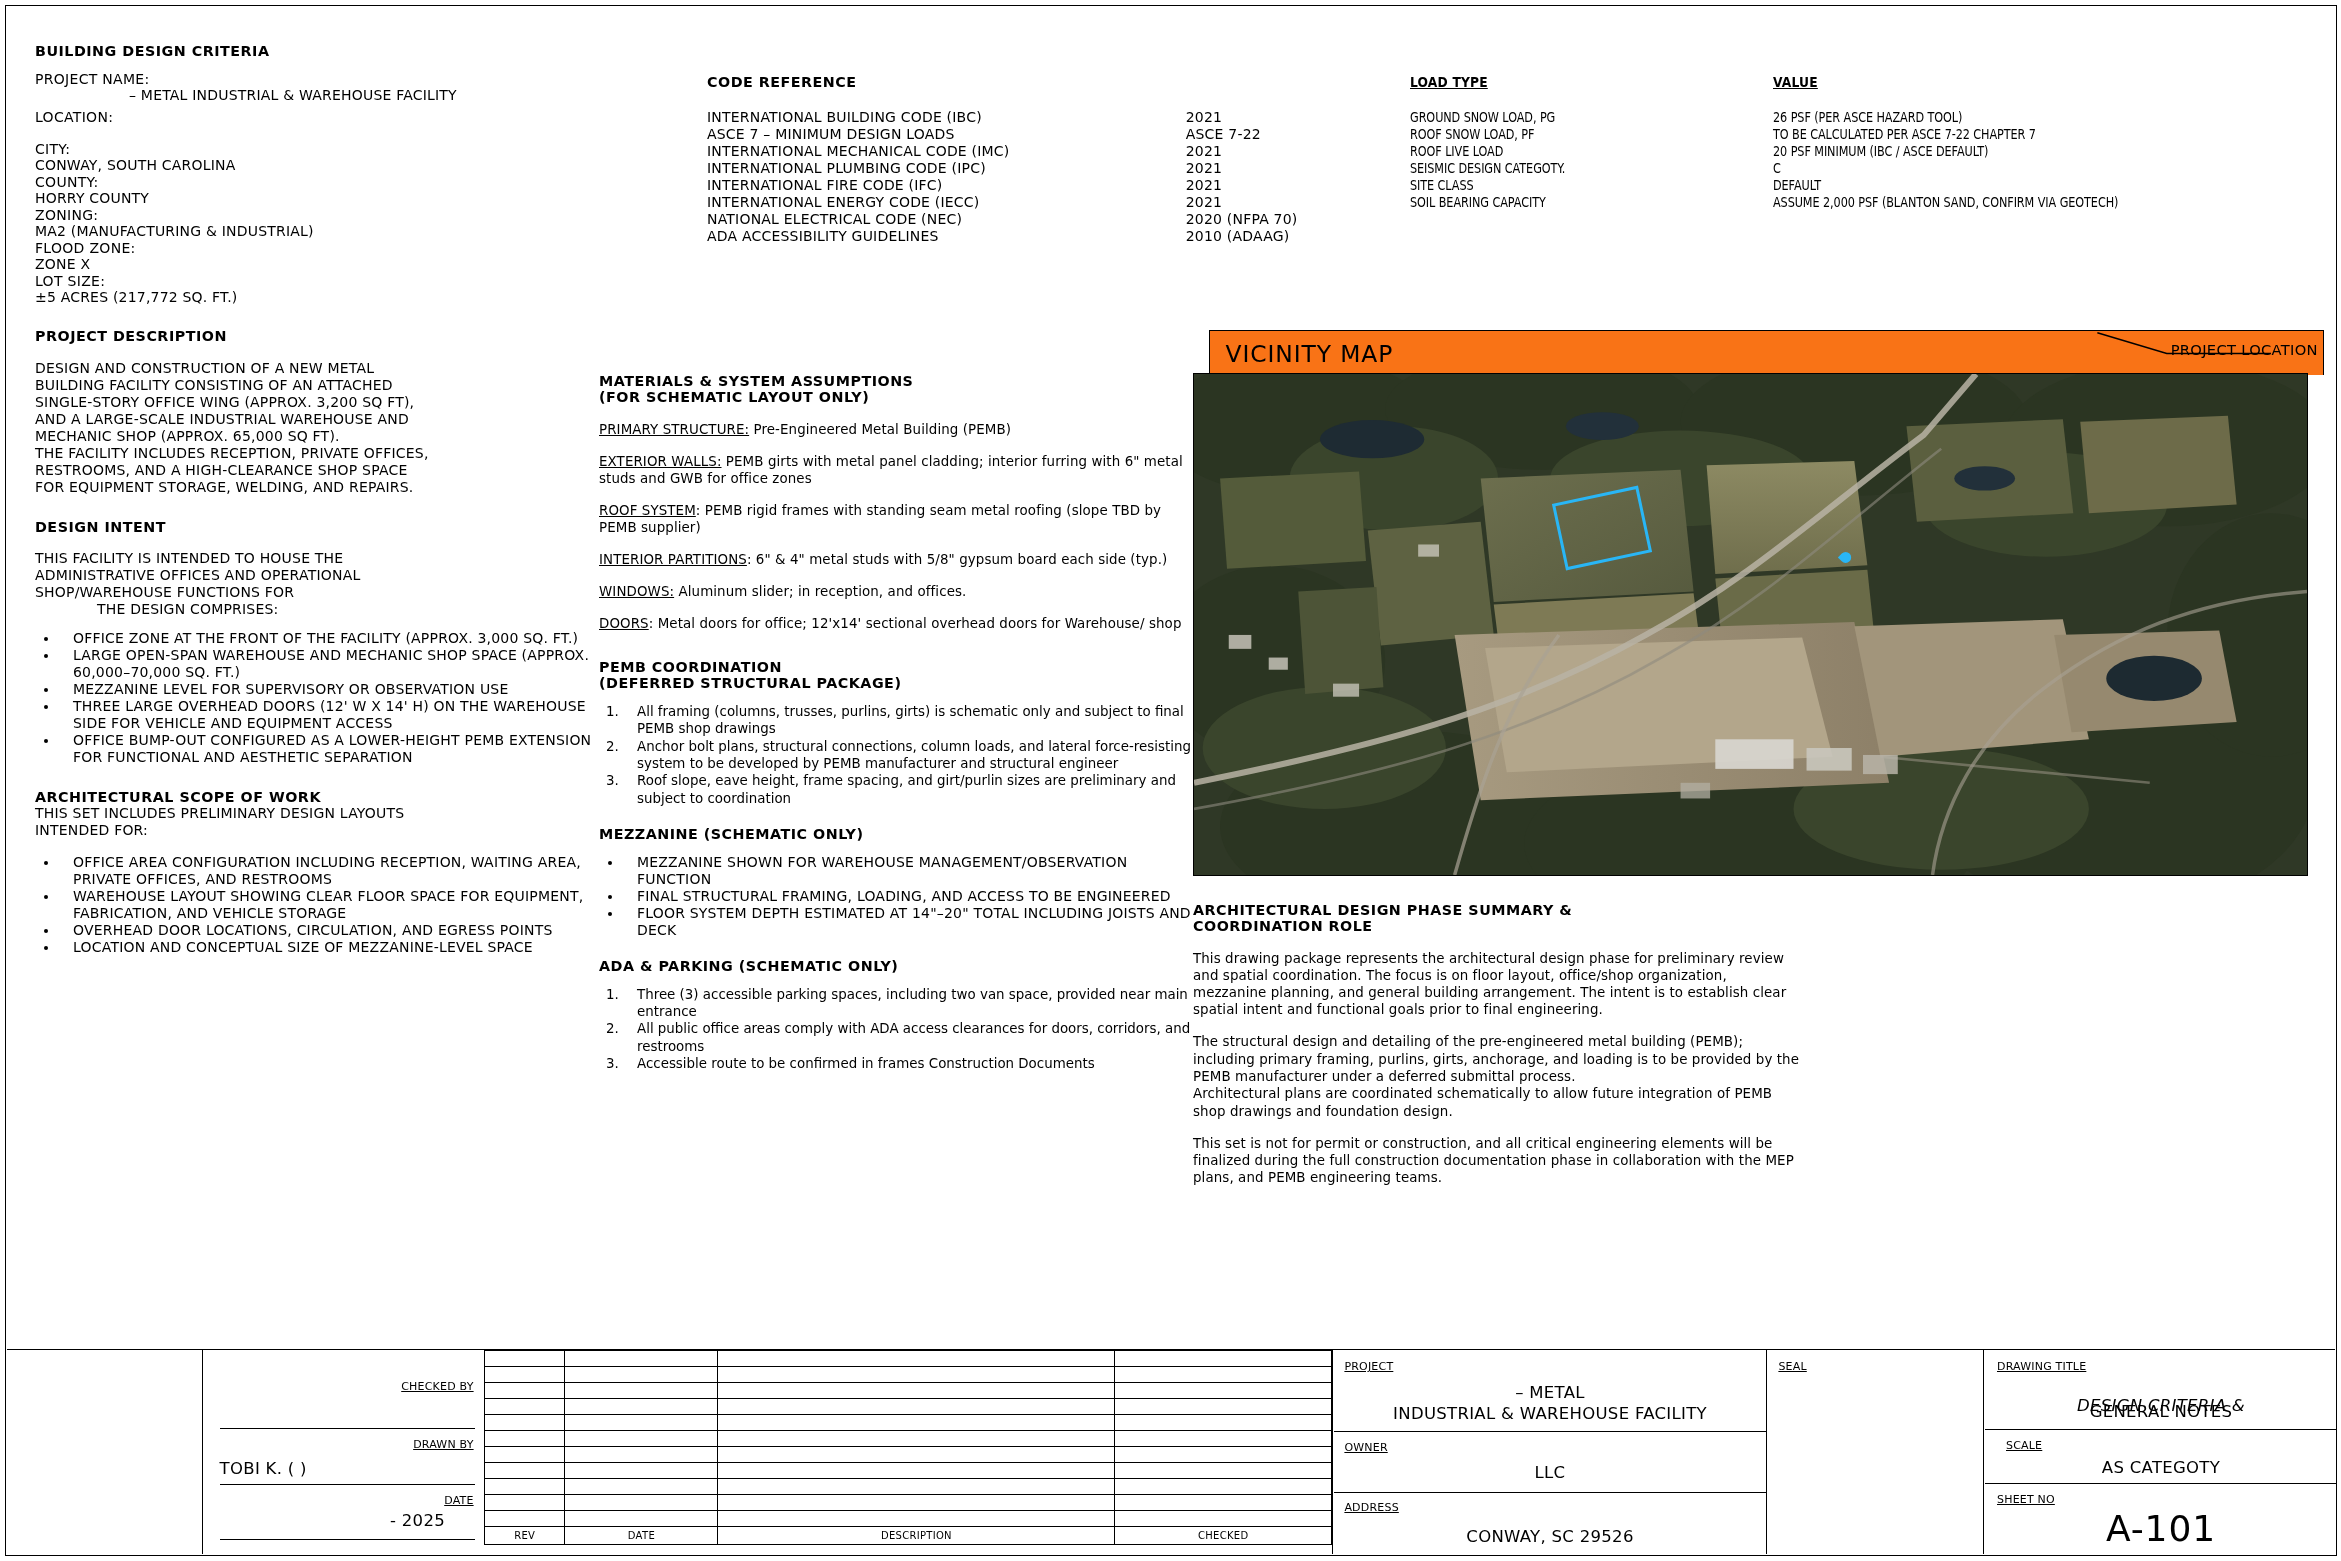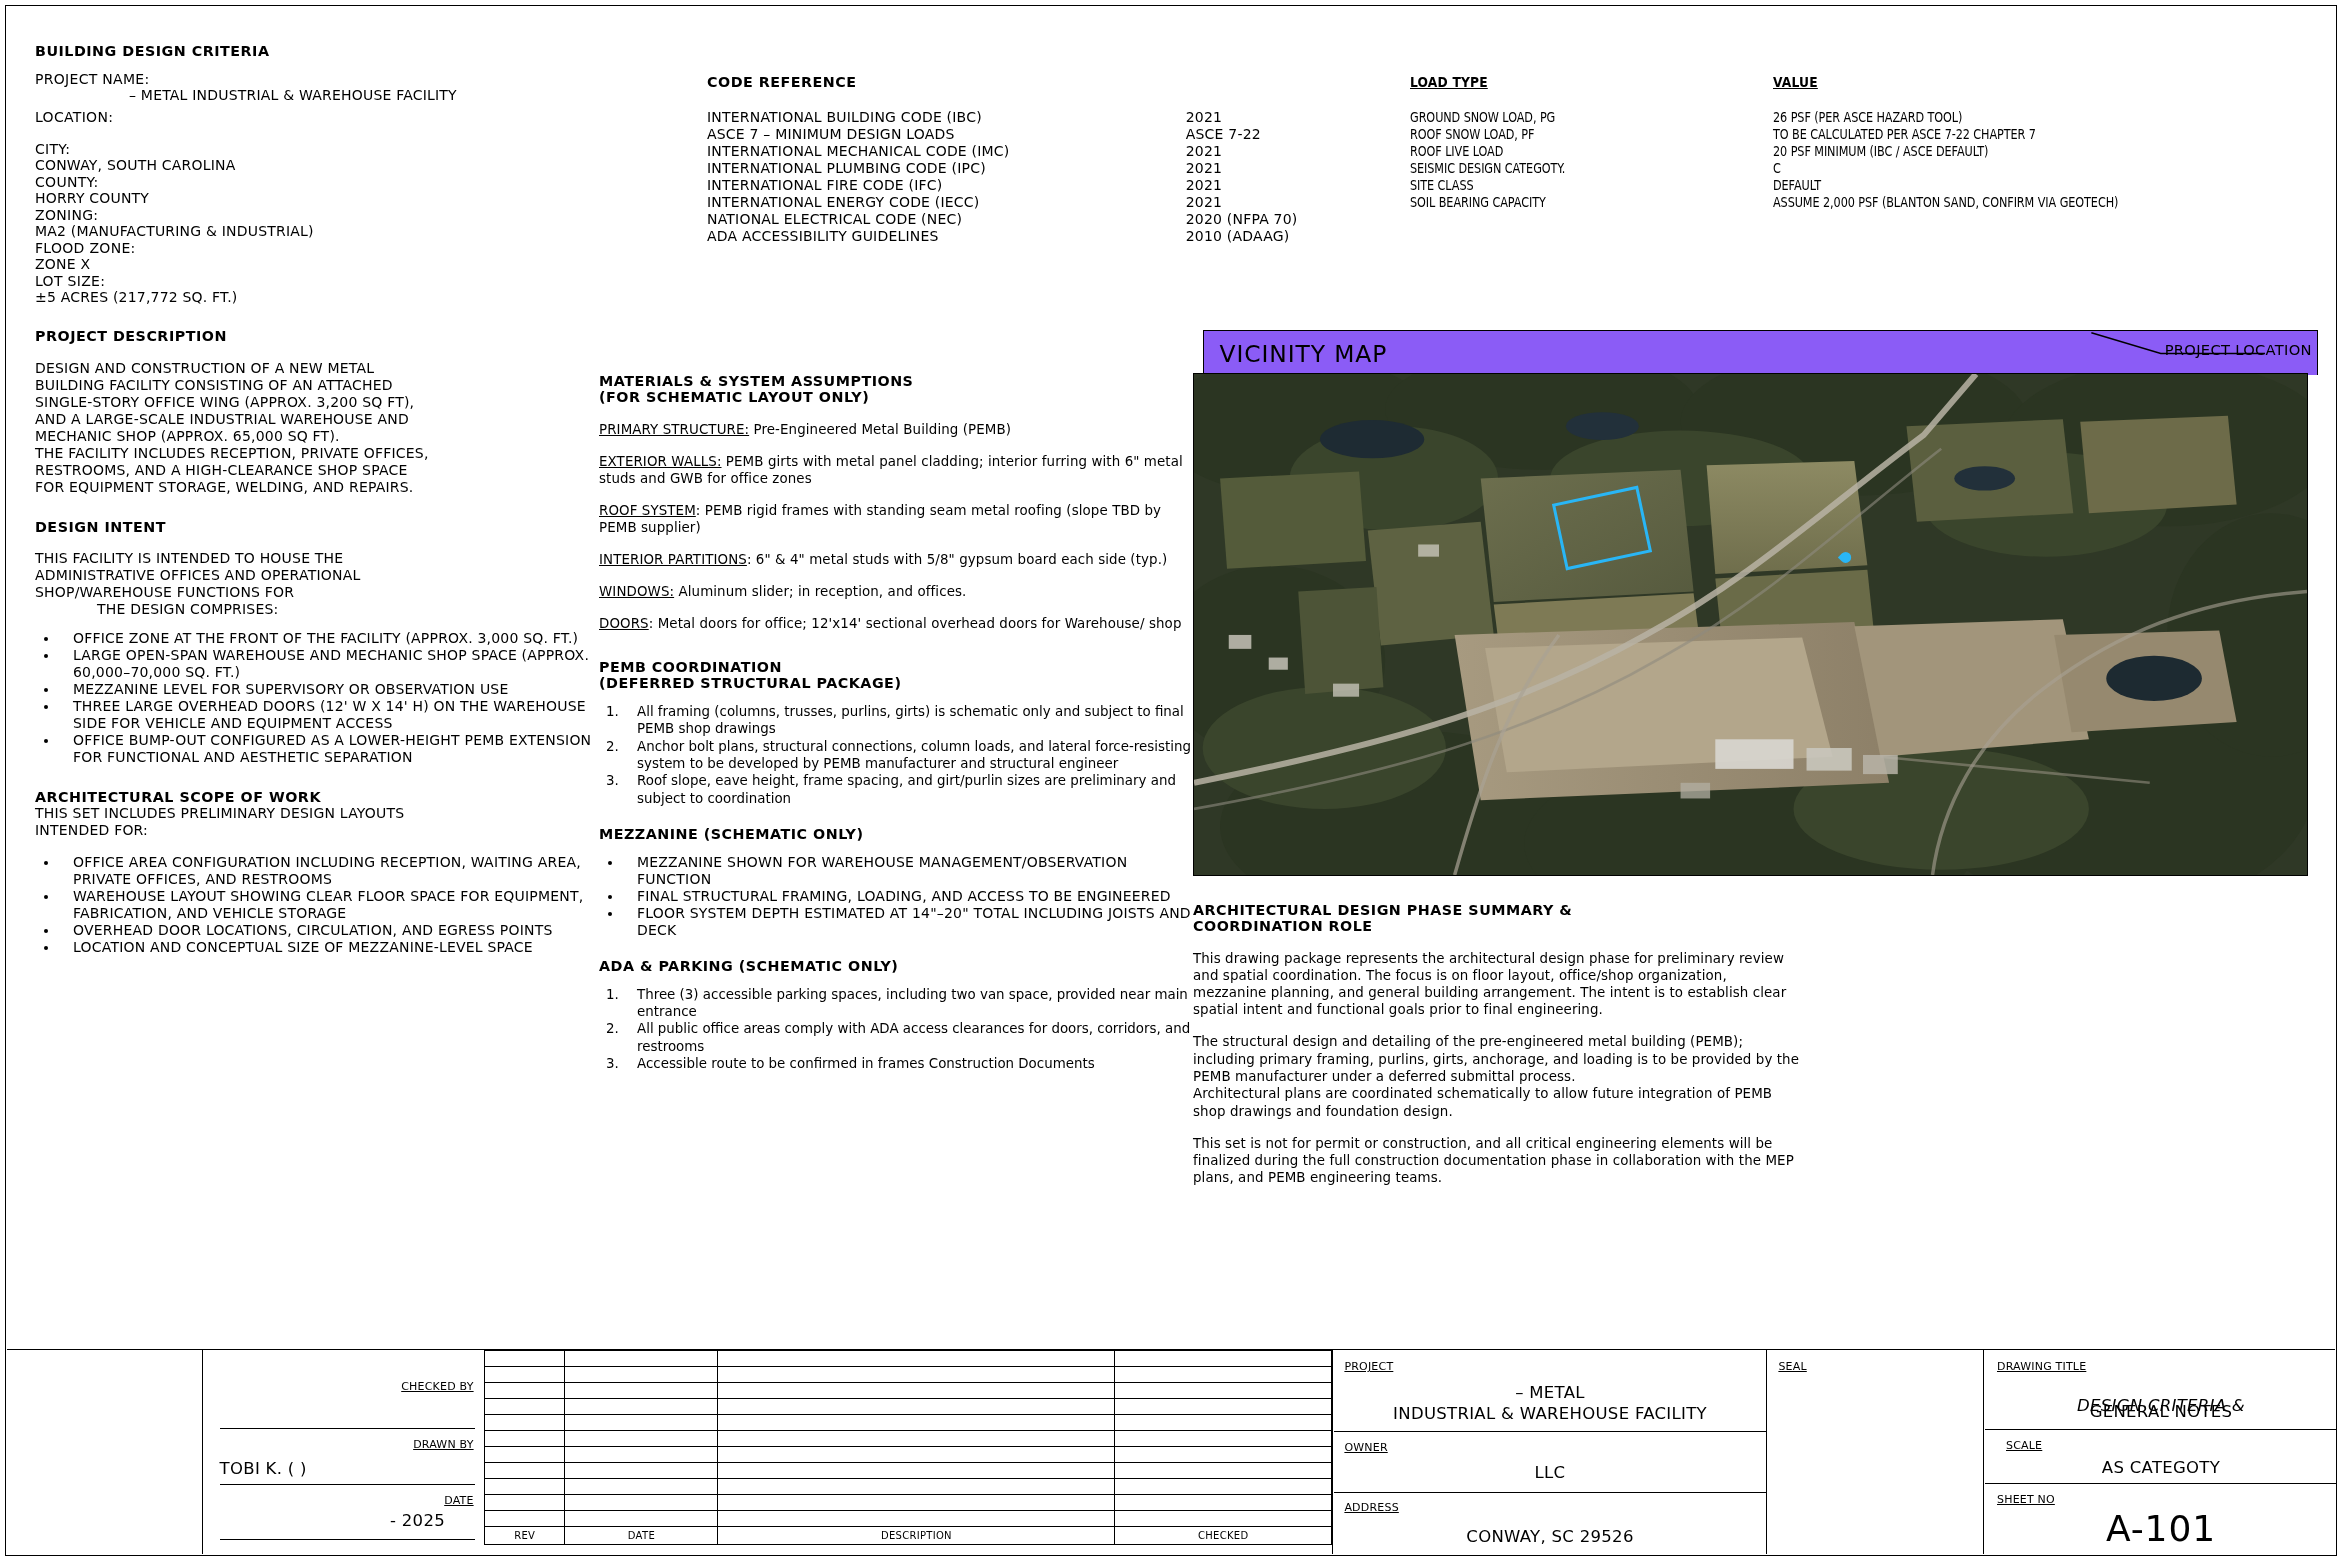--- a/index.html
+++ b/index.html
@@ -45,22 +45,22 @@
   ul.bm li,ol.bm li{font-size:13.4px;line-height:17.3px;letter-spacing:0;}
 
   .gap6{height:5.2px;}
   .gap14{height:12px;}
   .gap18{height:15.6px;}
   .gap22{height:19px;}
   .gap26{height:22.6px;}
 
   
   #vmap-wrap{position:absolute;left:1193px;top:330px;width:1115px;height:546px;}
-  #vmap-head{position:absolute;left:10px;top:0;width:100%;height:45px;border:1.7px solid #000;
-             border-bottom:none;box-sizing:border-box;background:#8b5cf6;}
+  #vmap-head{position:absolute;left:16px;top:0;width:100%;height:45px;border:1.7px solid #000;
+             border-bottom:none;box-sizing:border-box;background:#f97316;}
   #vmap-title{position:absolute;left:15.6px;top:8.7px;font-size:23.4px;letter-spacing:0.9px;}
   #vmap-img{position:absolute;left:0;top:43px;width:1115px;height:503px;border:1.7px solid #000;
             box-sizing:border-box;overflow:hidden;background:#3d4230;}
   #leader{position:absolute;right:0;top:0;width:486px;height:45px;}
   #leader-label{position:absolute;right:5.2px;top:10.4px;font-size:14.7px;letter-spacing:0.3px;}
 
   .mapsvg{position:absolute;left:0;top:0;width:100%;height:100%;}
   #site-box{position:absolute;left:364px;top:120px;width:82px;height:62px;
             border:3.5px solid #29b6f6;transform:rotate(-12deg);}
   #site-dot{position:absolute;left:646px;top:178px;width:0;height:0;}

